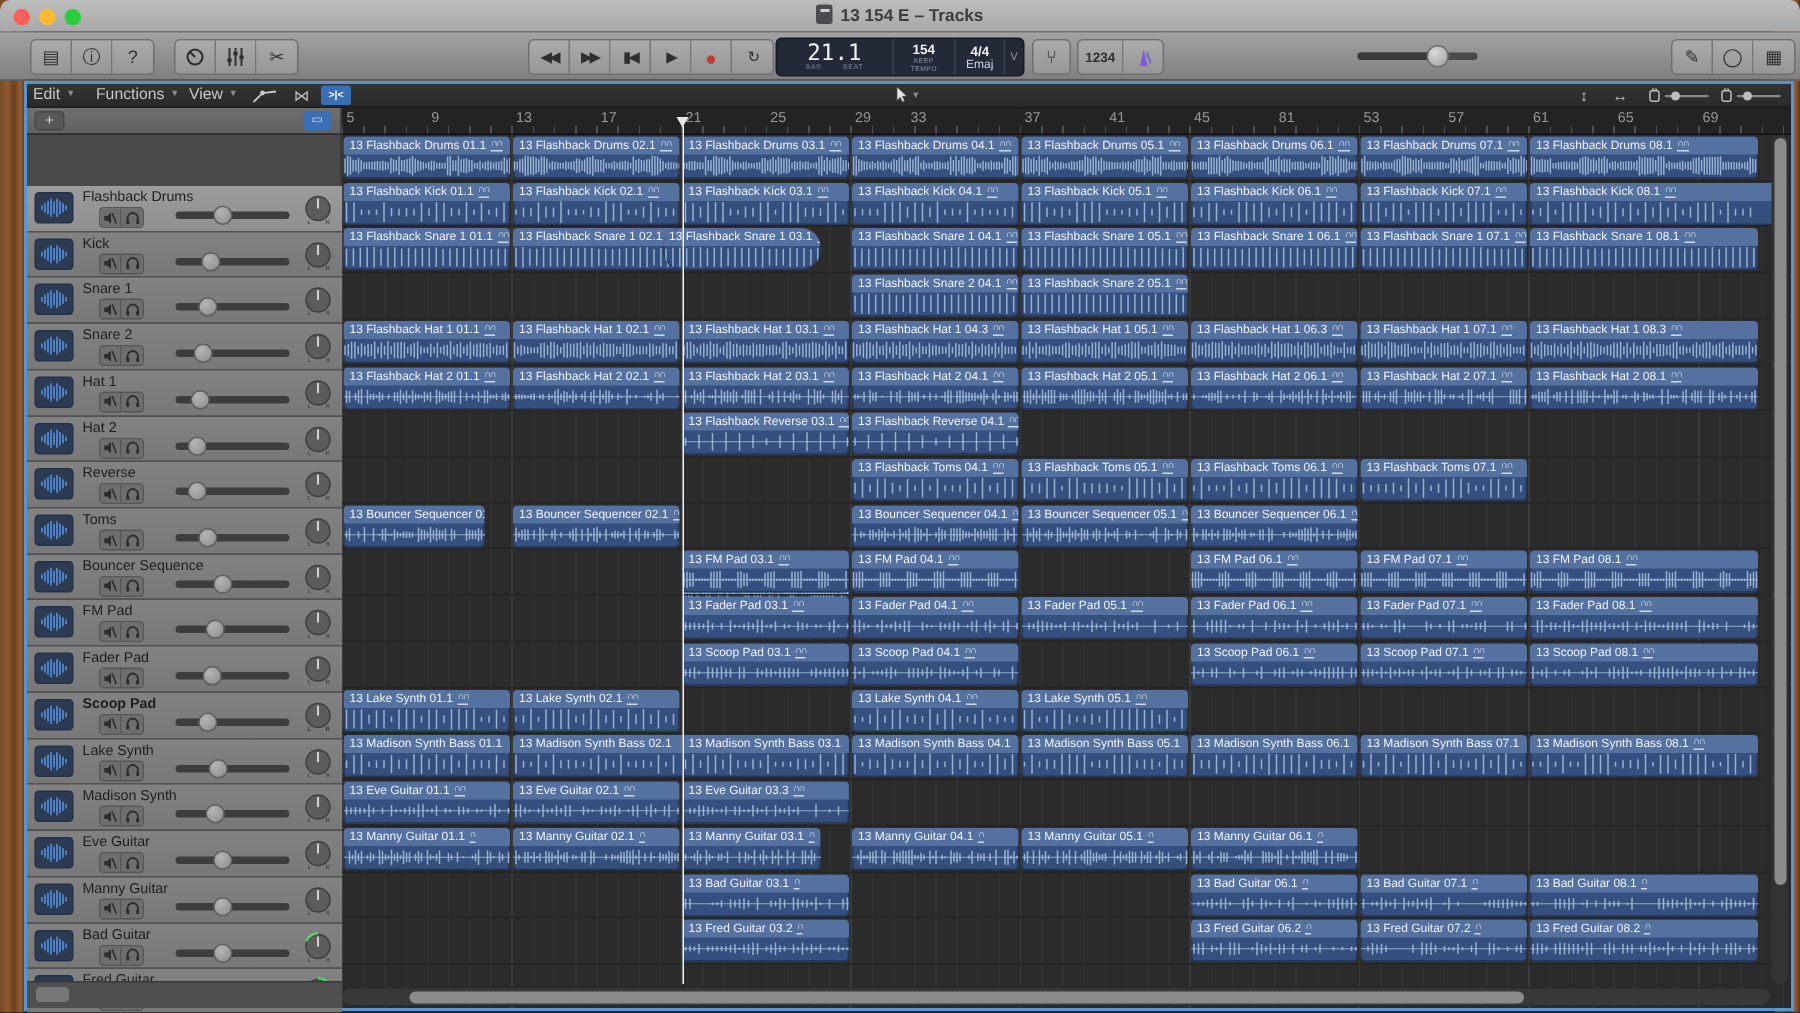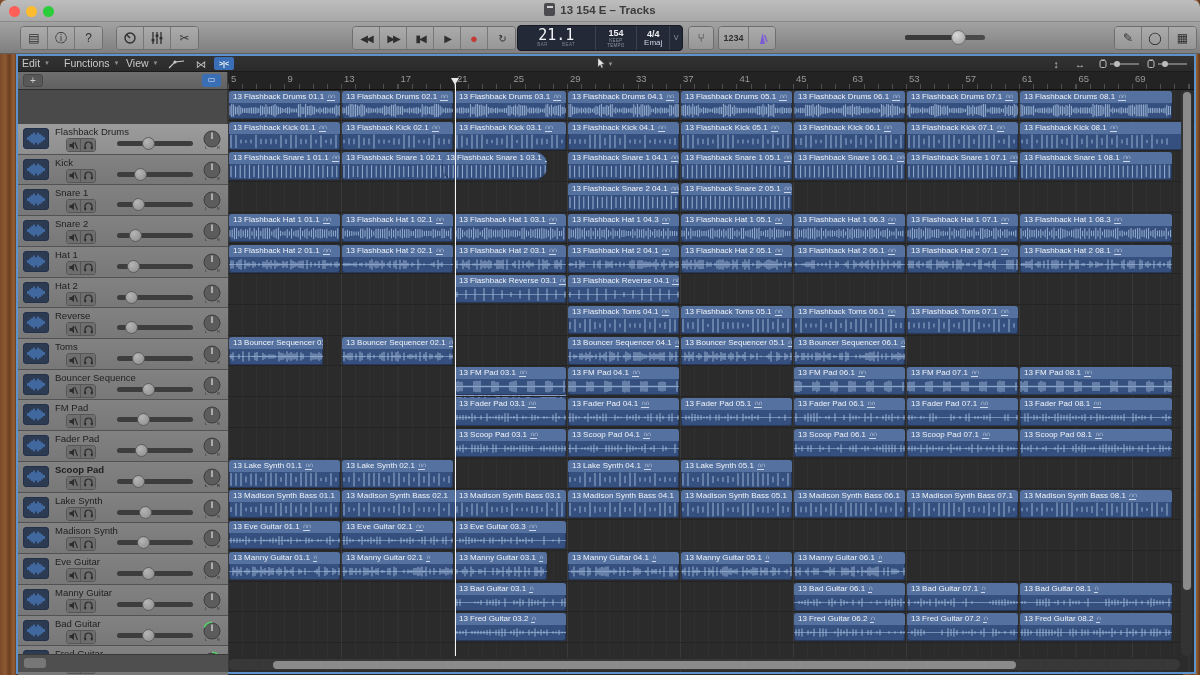--- a/index.html
+++ b/index.html
@@ -250,25 +250,25 @@
 
     <div id="ruler">
         <div id="ruler-ticks"></div>
         <div class="ruler-num" style="left: 3px;">5</div>
         <div class="ruler-num" style="left: 59.5px;">9</div>
         <div class="ruler-num" style="left: 116px;">13</div>
         <div class="ruler-num" style="left: 172.5px;">17</div>
         <div class="ruler-num" style="left: 229px;">21</div>
         <div class="ruler-num" style="left: 285.5px;">25</div>
         <div class="ruler-num" style="left: 342px;">29</div>
-        <div class="ruler-num" style="left: 408px;">33</div>
+        <div class="ruler-num" style="left: 379px;">33</div>
         <div class="ruler-num" style="left: 455px;">37</div>
         <div class="ruler-num" style="left: 511.5px;">41</div>
         <div class="ruler-num" style="left: 568px;">45</div>
-        <div class="ruler-num" style="left: 624.5px;">63</div>
+        <div class="ruler-num" style="left: 624.5px;">81</div>
         <div class="ruler-num" style="left: 681px;">53</div>
         <div class="ruler-num" style="left: 737.5px;">57</div>
         <div class="ruler-num" style="left: 794px;">61</div>
         <div class="ruler-num" style="left: 850.5px;">65</div>
         <div class="ruler-num" style="left: 907px;">69</div>
       </div>
 
     <div id="headers">
         <div class="thdr sel" style="top: 34px; height: 30.72px;">
           <div class="t-icon">

